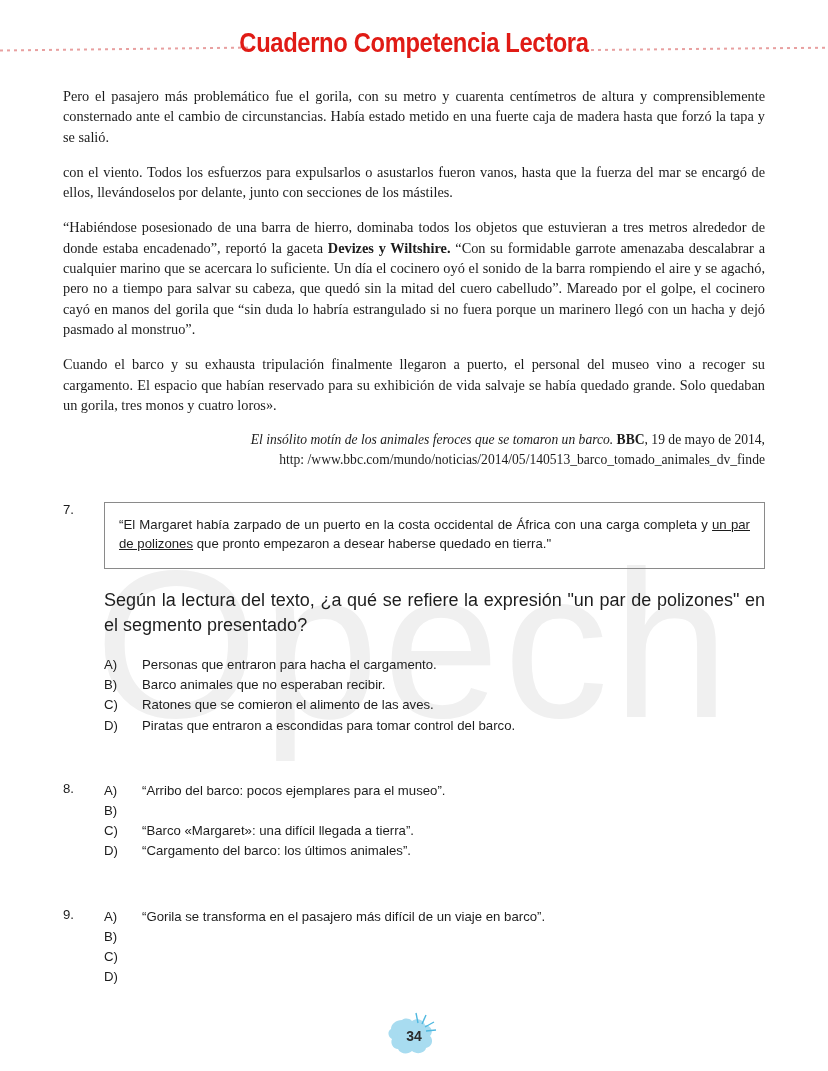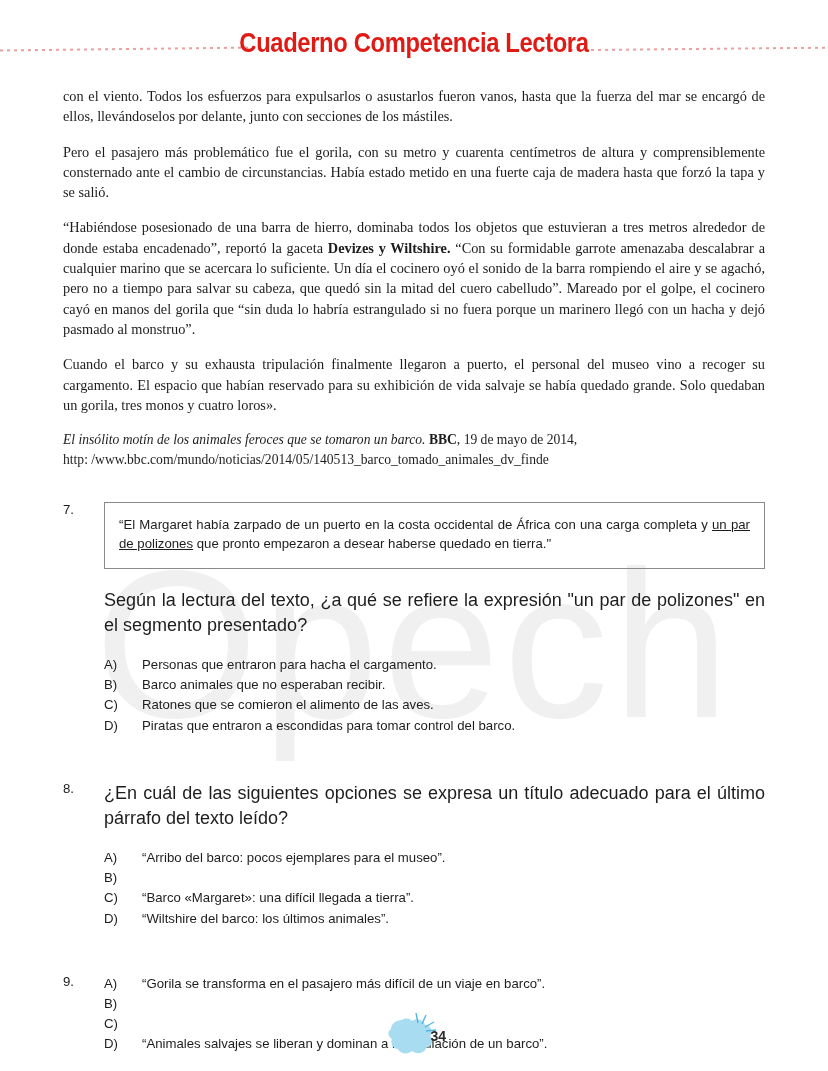--- a/index.html
+++ b/index.html
@@ -84,21 +84,21 @@
     line-height: 1.42;
     text-align: justify;
     text-justify: inter-word;
     margin: 0 0 15px 0;
     color: #1c1c1c;
   }
   .para b { font-weight: bold; }
 
   .citation {
     margin: 6px 0 0 0;
-    text-align: left;
+    text-align: right;
     font-family: "Liberation Serif", serif;
     font-size: 13.6px;
     line-height: 1.45;
     color: #1c1c1c;
   }
   .citation .it { font-style: italic; }
   .citation .bb { font-weight: bold; font-style: normal; }
   .citation .url { font-style: normal; }
 
   
@@ -156,43 +156,43 @@
     width: 64px;
     height: 56px;
     z-index: 3;
   }
   #page-number-badge svg { display: block; }
   #page-number-text {
     position: absolute;
     left: 0;
     top: 20px;
     width: 64px;
-    text-align: right;
+    text-align: center;
     font-family: "Liberation Sans", sans-serif;
     font-size: 14px;
     font-weight: bold;
     color: #2b2b2b;
   }
 </style>
 </head>
 <body>
 
 <div id="watermark">Opech</div>
 
 <div id="page-header">
   <div class="dot-rule left"></div>
   <div class="dot-rule right"></div>
   <div id="header-title">Cuaderno Competencia Lectora</div>
 </div>
 
 <div id="content">
 
+  <p class="para">Pero el pasajero más problemático fue el gorila, con su metro y cuarenta centímetros de altura y comprensiblemente consternado ante el cambio de circunstancias. Había estado metido en una fuerte caja de madera hasta que forzó la tapa y se salió.</p>
+
   <p class="para">con el viento. Todos los esfuerzos para expulsarlos o asustarlos fueron vanos, hasta que la fuerza del mar se encargó de ellos, llevándoselos por delante, junto con secciones de los mástiles.</p>
-
-  <p class="para">Pero el pasajero más problemático fue el gorila, con su metro y cuarenta centímetros de altura y comprensiblemente consternado ante el cambio de circunstancias. Había estado metido en una fuerte caja de madera hasta que forzó la tapa y se salió.</p>
 
   <p class="para"><span>“Habiéndose posesionado de una barra de hierro, dominaba todos los objetos que estuvieran a tres metros alrededor de donde estaba encadenado”, reportó la gaceta </span><b>Devizes y Wiltshire.</b><span> “Con su formidable garrote amenazaba descalabrar a cualquier marino que se acercara lo suficiente. Un día el cocinero oyó el sonido de la barra rompiendo el aire y se agachó, pero no a tiempo para salvar su cabeza, que quedó sin la mitad del cuero cabelludo”. Mareado por el golpe, el cocinero cayó en manos del gorila que “sin duda lo habría estrangulado si no fuera porque un marinero llegó con un hacha y dejó pasmado al monstruo”.</span></p>
 
   <p class="para">Cuando el barco y su exhausta tripulación finalmente llegaron a puerto, el personal del museo vino a recoger su cargamento. El espacio que habían reservado para su exhibición de vida salvaje se había quedado grande. Solo quedaban un gorila, tres monos y cuatro loros».</p>
 
   <div class="citation">
     <div><span class="it">El insólito motín de los animales feroces que se tomaron un barco.</span> <span class="bb">BBC</span><span>, 19 de mayo de 2014,</span></div>
     <div class="url">http: /www.bbc.com/mundo/noticias/2014/05/140513_barco_tomado_animales_dv_finde</div>
   </div>
 
@@ -218,36 +218,35 @@
           <span class="option-letter">D)</span>
           <span class="option-text">Piratas que entraron a escondidas para tomar control del barco.</span>
         </li>
       </ul>
     </div>
   </div>
 
   <div class="question-block" style="margin-top:45px;">
     <div class="q-number">8.</div>
     <div class="q-body">
-      <div class="q-stem">¿En cuál de las siguientes opciones se expresa un título adecuado para el último párrafo del texto leído?</div>
       <ul class="options">
         <li class="option-row">
           <span class="option-letter">A)</span>
           <span class="option-text">“Arribo del barco: pocos ejemplares para el museo”.</span>
         </li>
         <li class="option-row">
           <span class="option-letter">B)</span>
         </li>
         <li class="option-row">
           <span class="option-letter">C)</span>
           <span class="option-text">“Barco «Margaret»: una difícil llegada a tierra”.</span>
         </li>
         <li class="option-row">
           <span class="option-letter">D)</span>
-          <span class="option-text">“Wiltshire del barco: los últimos animales”.</span>
+          <span class="option-text">“Cargamento del barco: los últimos animales”.</span>
         </li>
       </ul>
     </div>
   </div>
 
   <div class="question-block" style="margin-top:45px;">
     <div class="q-number">9.</div>
     <div class="q-body">
       <ul class="options">
         <li class="option-row">
@@ -255,21 +254,20 @@
           <span class="option-text">“Gorila se transforma en el pasajero más difícil de un viaje en barco”.</span>
         </li>
         <li class="option-row">
           <span class="option-letter">B)</span>
         </li>
         <li class="option-row">
           <span class="option-letter">C)</span>
         </li>
         <li class="option-row">
           <span class="option-letter">D)</span>
-          <span class="option-text">“Animales salvajes se liberan y dominan a la tripulación de un barco”.</span>
         </li>
       </ul>
     </div>
   </div>
 
 </div>
 
 <div id="page-number-badge">
   <svg width="64" height="56" viewBox="0 0 64 56">
     <path d="M20 12 C14 12, 9 16, 9 21 C5 23, 6 29, 10 31 C8 35, 11 41, 16 41

